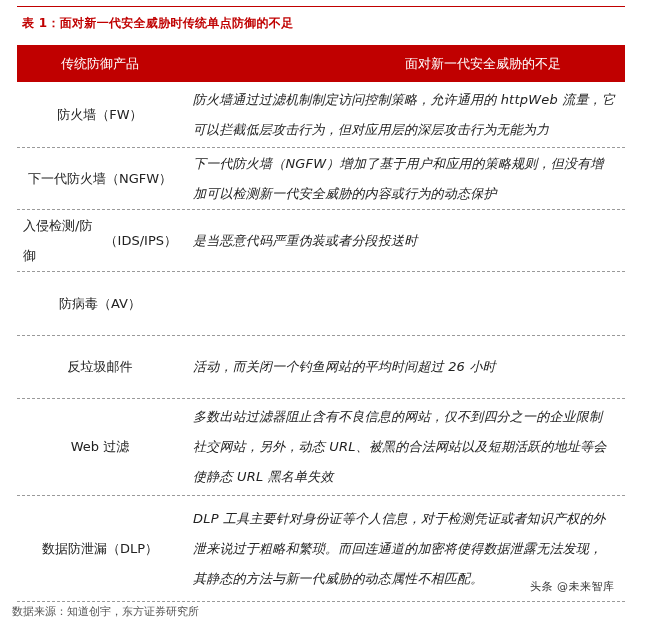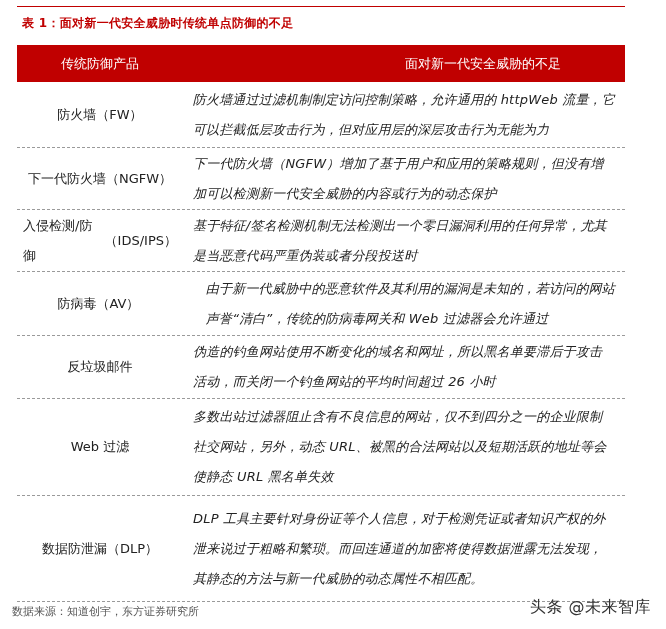--- a/index.html
+++ b/index.html
@@ -96,22 +96,22 @@
       position: absolute;
       left: 12px;
       top: 604px;
       font-size: 11px;
       color: #555555;
       white-space: nowrap;
     }
     .watermark {
       position: absolute;
       left: 530px;
-      top: 597px;
-      font-size: 16px;
+      top: 579px;
+      font-size: 11px;
       color: #333333;
       white-space: nowrap;
       letter-spacing: 0.5px;
     }
   </style>
 </head>
 <body>
 
 <div class="top-rule"></div>
 <div class="caption">表 1：面对新一代安全威胁时传统单点防御的不足</div>
@@ -143,42 +143,36 @@
       <span>加可以检测新一代安全威胁的内容或行为的动态保护</span>
     </div>
   </div>
 
   <div class="row r3">
     <div class="c1">
       <span>入侵检测/防御</span>
       <span>（IDS/IPS）</span>
     </div>
     <div class="c2">
-      <span>基于特征/签名检测机制无法检测出一个零日漏洞利用的任何异常，尤其</span>
       <span>是当恶意代码严重伪装或者分段投送时</span>
     </div>
   </div>
 
   <div class="row r4">
     <div class="c1">
       <span>防病毒</span>
       <span>（AV）</span>
     </div>
-    <div class="c2">
-      <span>由于新一代威胁中的恶意软件及其利用的漏洞是未知的，若访问的网站</span>
-      <span>声誉“清白”，传统的防病毒网关和 Web 过滤器会允许通过</span>
-    </div>
   </div>
 
   <div class="row r5">
     <div class="c1">
       <span>反垃圾邮件</span>
     </div>
     <div class="c2">
-      <span>伪造的钓鱼网站使用不断变化的域名和网址，所以黑名单要滞后于攻击</span>
       <span>活动，而关闭一个钓鱼网站的平均时间超过 26 小时</span>
     </div>
   </div>
 
   <div class="row r6">
     <div class="c1">
       <span>Web 过滤</span>
     </div>
     <div class="c2">
       <span>多数出站过滤器阻止含有不良信息的网站，仅不到四分之一的企业限制</span>

